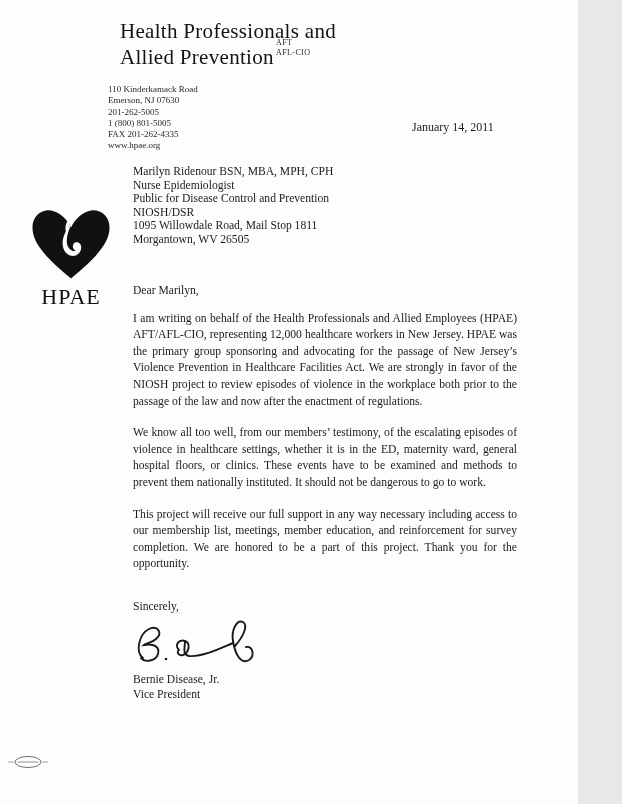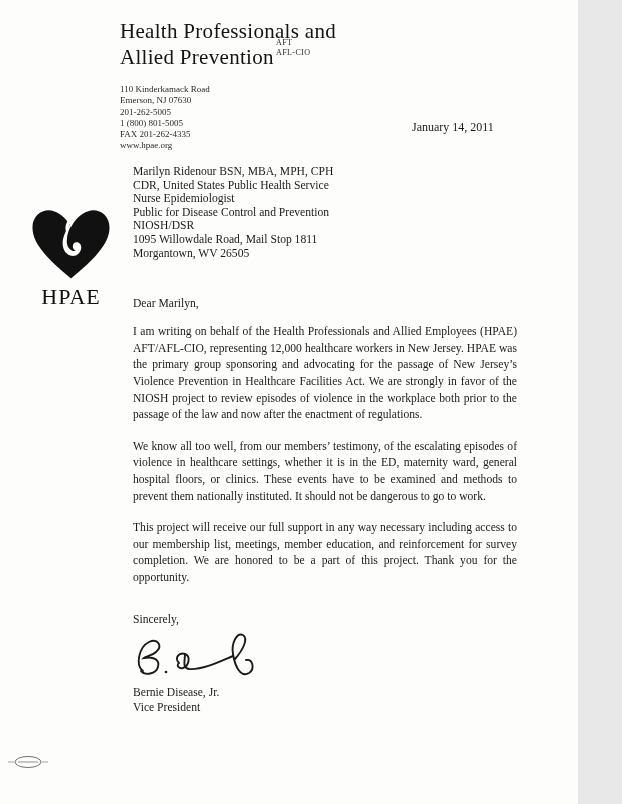--- a/index.html
+++ b/index.html
@@ -26,21 +26,21 @@
     position: absolute;
     left: 276px; top: 38px;
     font-size: 8px;
     line-height: 10px;
     text-align: left;
     color: #2a2a2a;
     letter-spacing: 0.4px;
   }
   .address {
     position: absolute;
-    left: 120px; top: 84px;
+    left: 108px; top: 84px;
     font-size: 9px;
     line-height: 11.3px;
     color: #2a2a2a;
   }
   .date {
     position: absolute;
     left: 412px; top: 120px;
     font-size: 12px;
     color: #1b1b1b;
   }
@@ -123,21 +123,20 @@
         <path d="M47,16 C49,22 47,27 44,31 C42,26 44,20 47,16 Z" fill="#fdfdfc"></path>
       </svg>
     </span>
     <div class="logo-text">HPAE</div>
   </div>
 
   <div class="content">
 
     <div>
       <div class="recipient-line">Marilyn Ridenour BSN, MBA, MPH, CPH</div>
-      <div class="recipient-line">CDR, United States Public Health Service</div>
       <div class="recipient-line">Nurse Epidemiologist</div>
       <div class="recipient-line">Public for Disease Control and Prevention</div>
       <div class="recipient-line">NIOSH/DSR</div>
       <div class="recipient-line">1095 Willowdale Road, Mail Stop 1811</div>
       <div class="recipient-line">Morgantown, WV 26505</div>
     </div>
 
     <div class="salutation">Dear Marilyn,</div>
 
     <p class="body-paragraph">I am writing on behalf of the Health Professionals and Allied Employees (HPAE) AFT/AFL-CIO, representing 12,000 healthcare workers in New Jersey. HPAE was the primary group sponsoring and advocating for the passage of New Jersey’s Violence Prevention in Healthcare Facilities Act. We are strongly in favor of the NIOSH project to review episodes of violence in the workplace both prior to the passage of the law and now after the enactment of regulations.</p>

